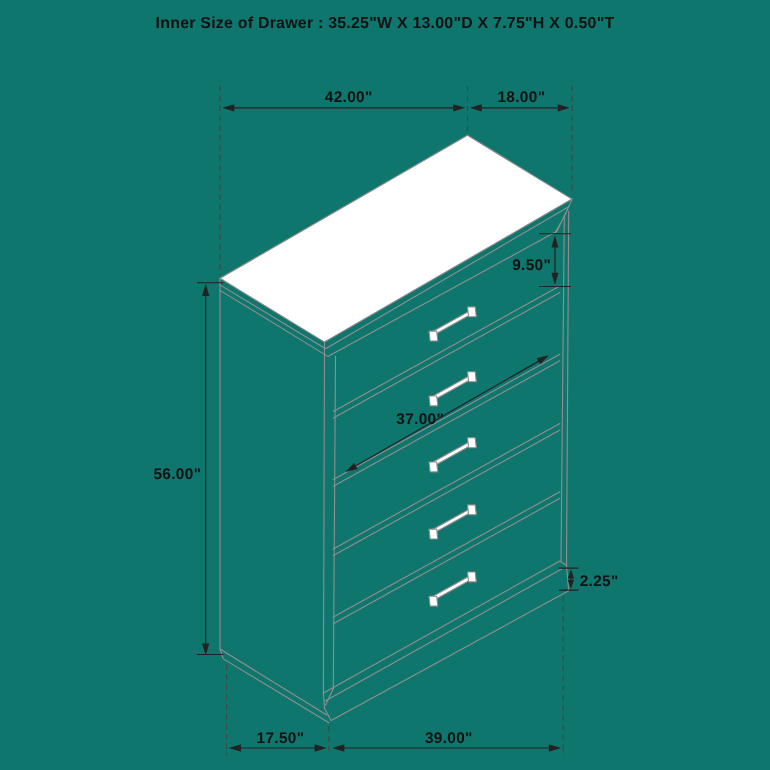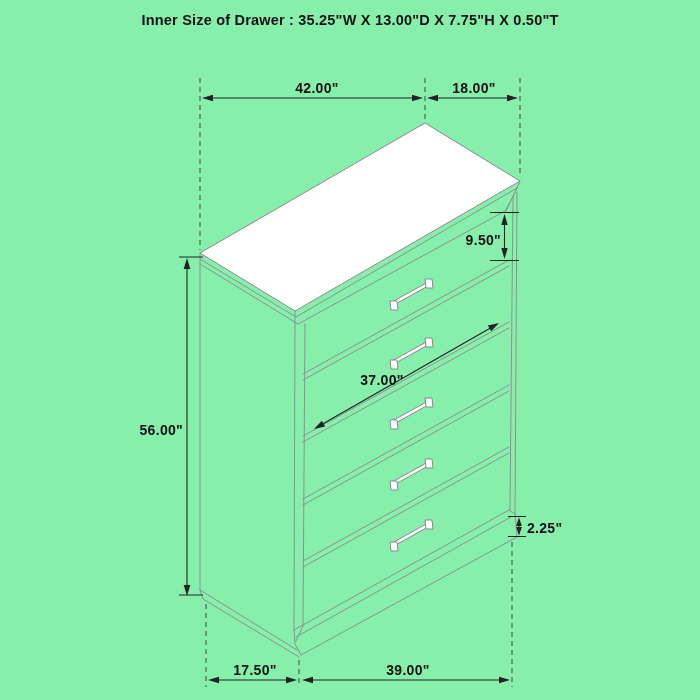--- a/index.html
+++ b/index.html
@@ -1,16 +1,16 @@
 <!DOCTYPE html>
 <html><head>
 <meta charset="utf-8">
 <style>
   html,body{margin:0;padding:0;background:#ffffff;}
-  .canvas{width:700px;height:700px;position:relative;background:#86efac;overflow:hidden;
+  .canvas{width:700px;height:700px;position:relative;background:#0f766e;overflow:hidden;
           font-family:"Liberation Sans", sans-serif;}
   svg{display:block;}
   .title-text{font-family:"Liberation Sans", sans-serif;font-size:14.5px;font-weight:bold;
               fill:#111111;letter-spacing:.2px;}
   .dim-text{font-family:"Liberation Sans", sans-serif;font-size:14px;font-weight:bold;
             fill:#111111;letter-spacing:.3px;}
   .cab{stroke:#909090;stroke-width:1;fill:none;stroke-linecap:round;stroke-linejoin:round;}
   .cab-fill{fill:#ffffff;stroke:#8a8a8a;stroke-width:1;stroke-linejoin:round;}
   .dimln{stroke:#222222;stroke-width:1.1;fill:none;}
   .dimhd{fill:#222222;stroke:none;}

